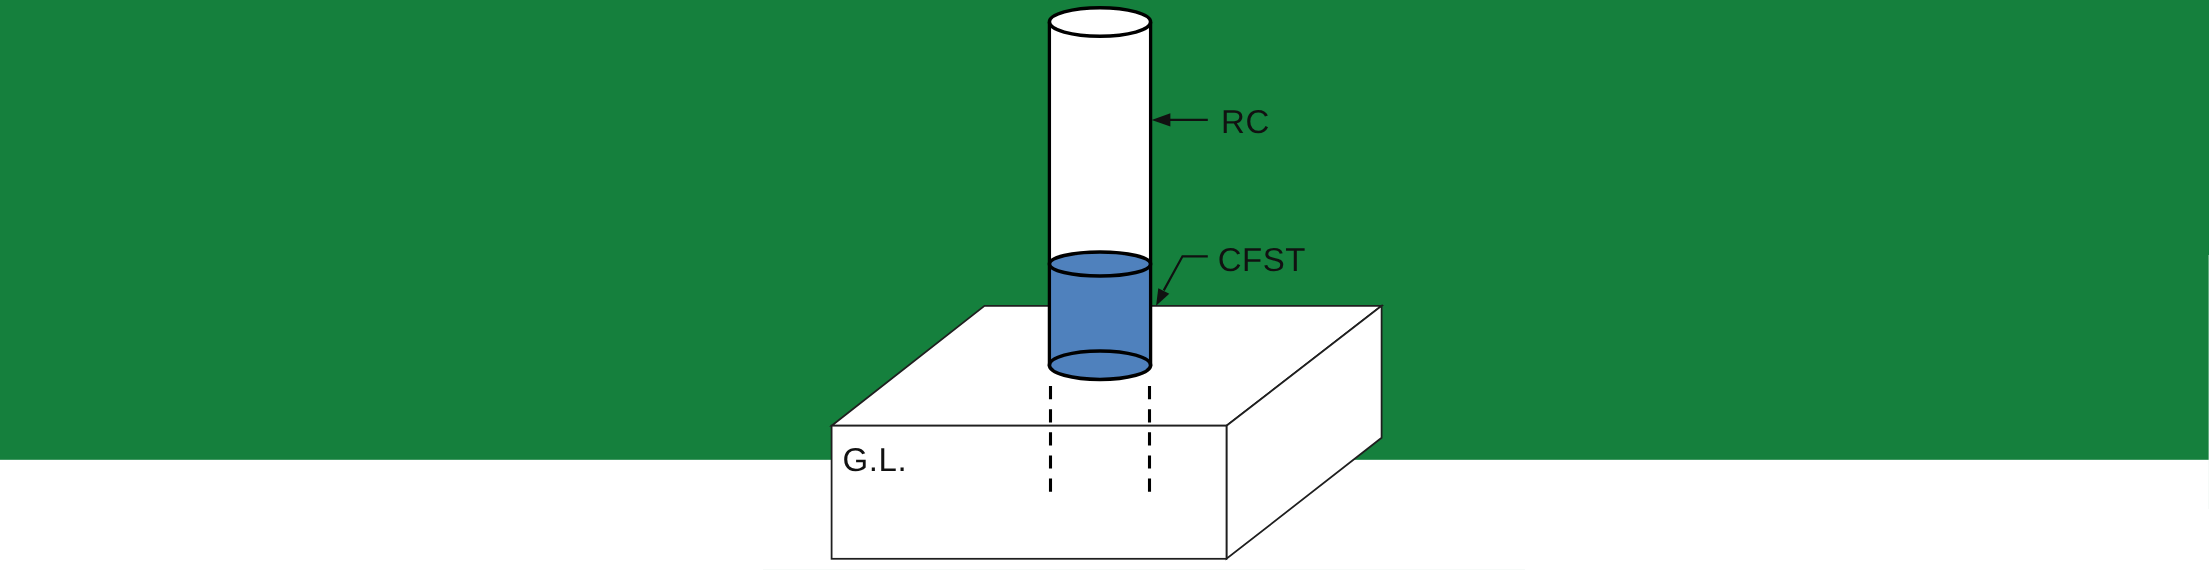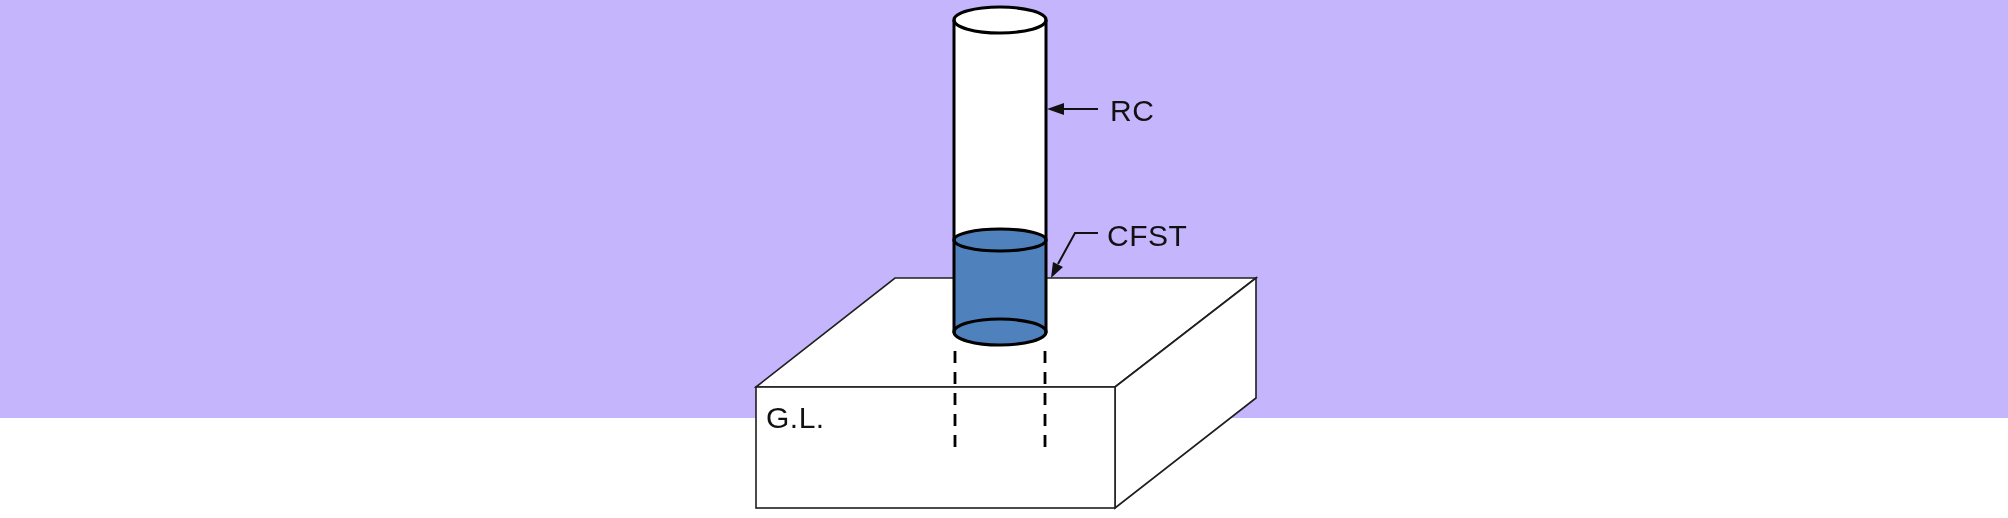--- a/index.html
+++ b/index.html
@@ -9,21 +9,21 @@
   }
   body {
     width: 2008px;
     height: 518px;
     overflow: hidden;
     font-family: "Liberation Sans", sans-serif;
   }
   .figure-container {
     width: 2008px;
     height: 418px;
-    background: #c4b5fd;
+    background: #15803d;
   }
   svg { display: block; }
 
   
   .boxface {
     fill: #ffffff;
     stroke: #1f1f1f;
     stroke-width: 1.6;
     stroke-linejoin: miter;
   }

